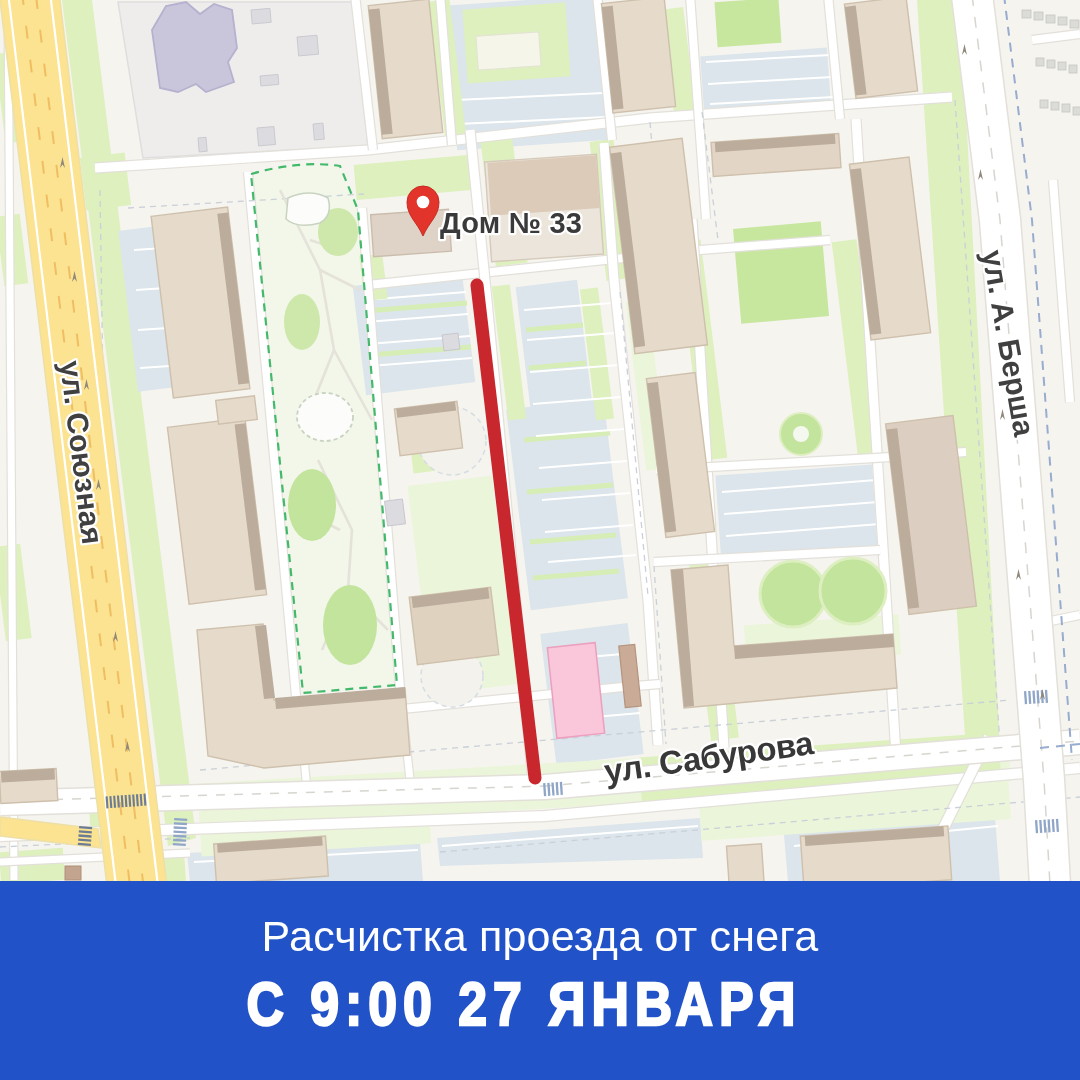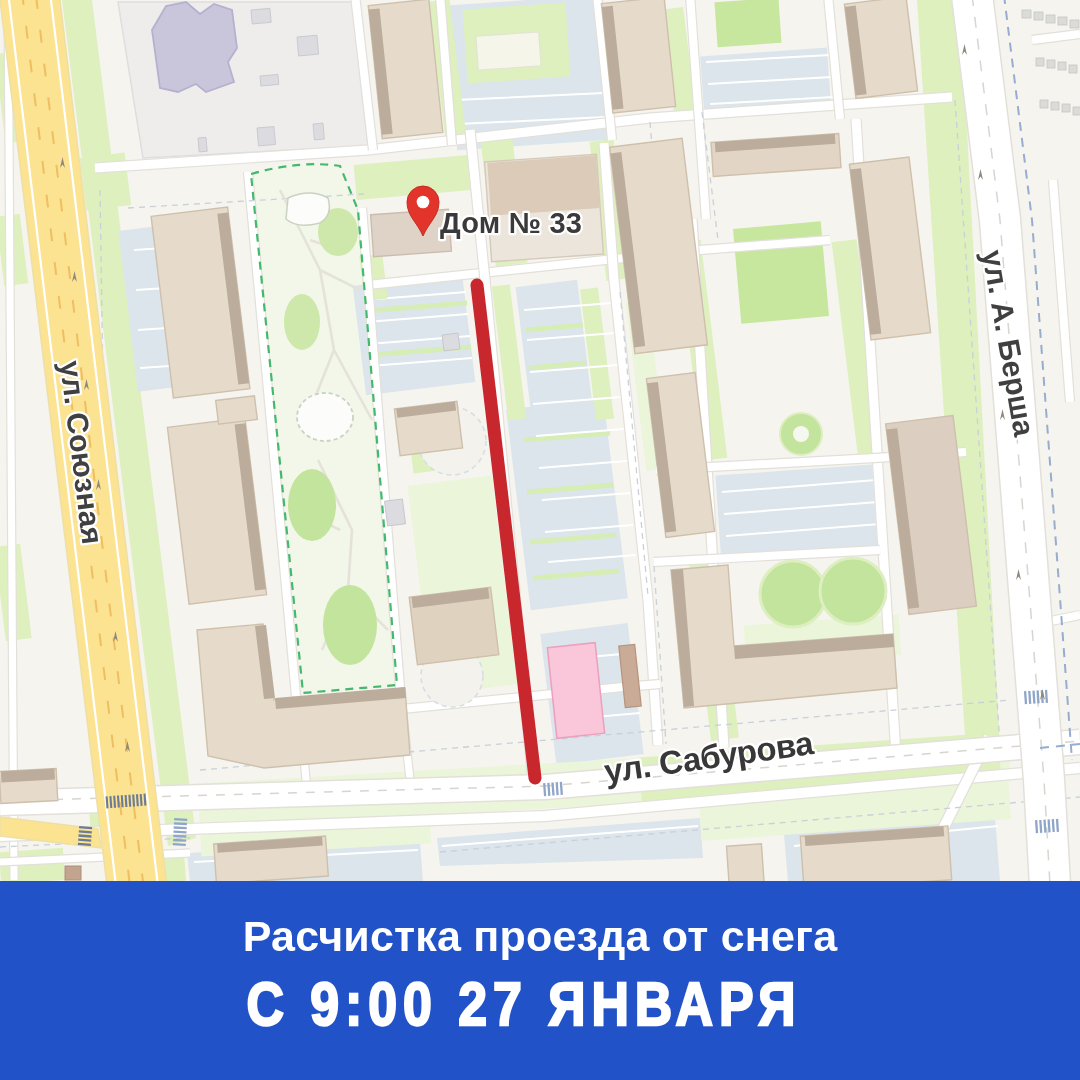--- a/index.html
+++ b/index.html
@@ -1,18 +1,18 @@
 <!DOCTYPE html>
 <html><head><meta charset="utf-8">
 <style>
 html,body{margin:0;padding:0;}
 body{width:1080px;height:1080px;overflow:hidden;font-family:"Liberation Sans",sans-serif;}
 .wrap{position:relative;width:1080px;height:1080px;background:#F6F4EF;}
 .banner{position:absolute;left:0;top:881px;width:1080px;height:199px;background:#2152C8;}
-.b1{position:absolute;left:0;top:911px;width:1080px;text-align:center;color:#fff;font-size:43px;font-weight:700;letter-spacing:0.2px;line-height:1.2;}
+.b1{position:absolute;left:0;top:911px;width:1080px;text-align:center;color:#fff;font-size:43px;font-weight:400;letter-spacing:0.2px;line-height:1.2;}
 .b2{position:absolute;left:0;top:968px;left:-16px;width:1080px;text-align:center;color:#fff;font-size:61px;font-weight:700;transform:scaleX(0.85);letter-spacing:7px;line-height:1.2;-webkit-text-stroke:2.4px #fff;}
 </style></head>
 <body>
 <div class="wrap">
 <svg width="1080" height="1080" viewBox="0 0 1080 1080" font-family="Liberation Sans, sans-serif">
 <rect width="1080" height="1080" fill="#F6F4EF"></rect>
 <path d="M118,2 L352,2 L368,146 L143,158 Z" fill="#EEEDEB" stroke="#DFDDDE" stroke-width="1.5" stroke-linecap="butt"></path>
 <path d="M62,0 L92,0 L196,838 L168,846 Z" fill="#DDF0BE"></path>
 <polygon points="-5.4,54.2 24.4,50.5 35.4,139.8 5.6,143.5" fill="#DDF0BE"></polygon>
 <polygon points="-4.2,216.7 19.6,213.8 28.2,283.3 4.4,286.2" fill="#DDF0BE"></polygon>

